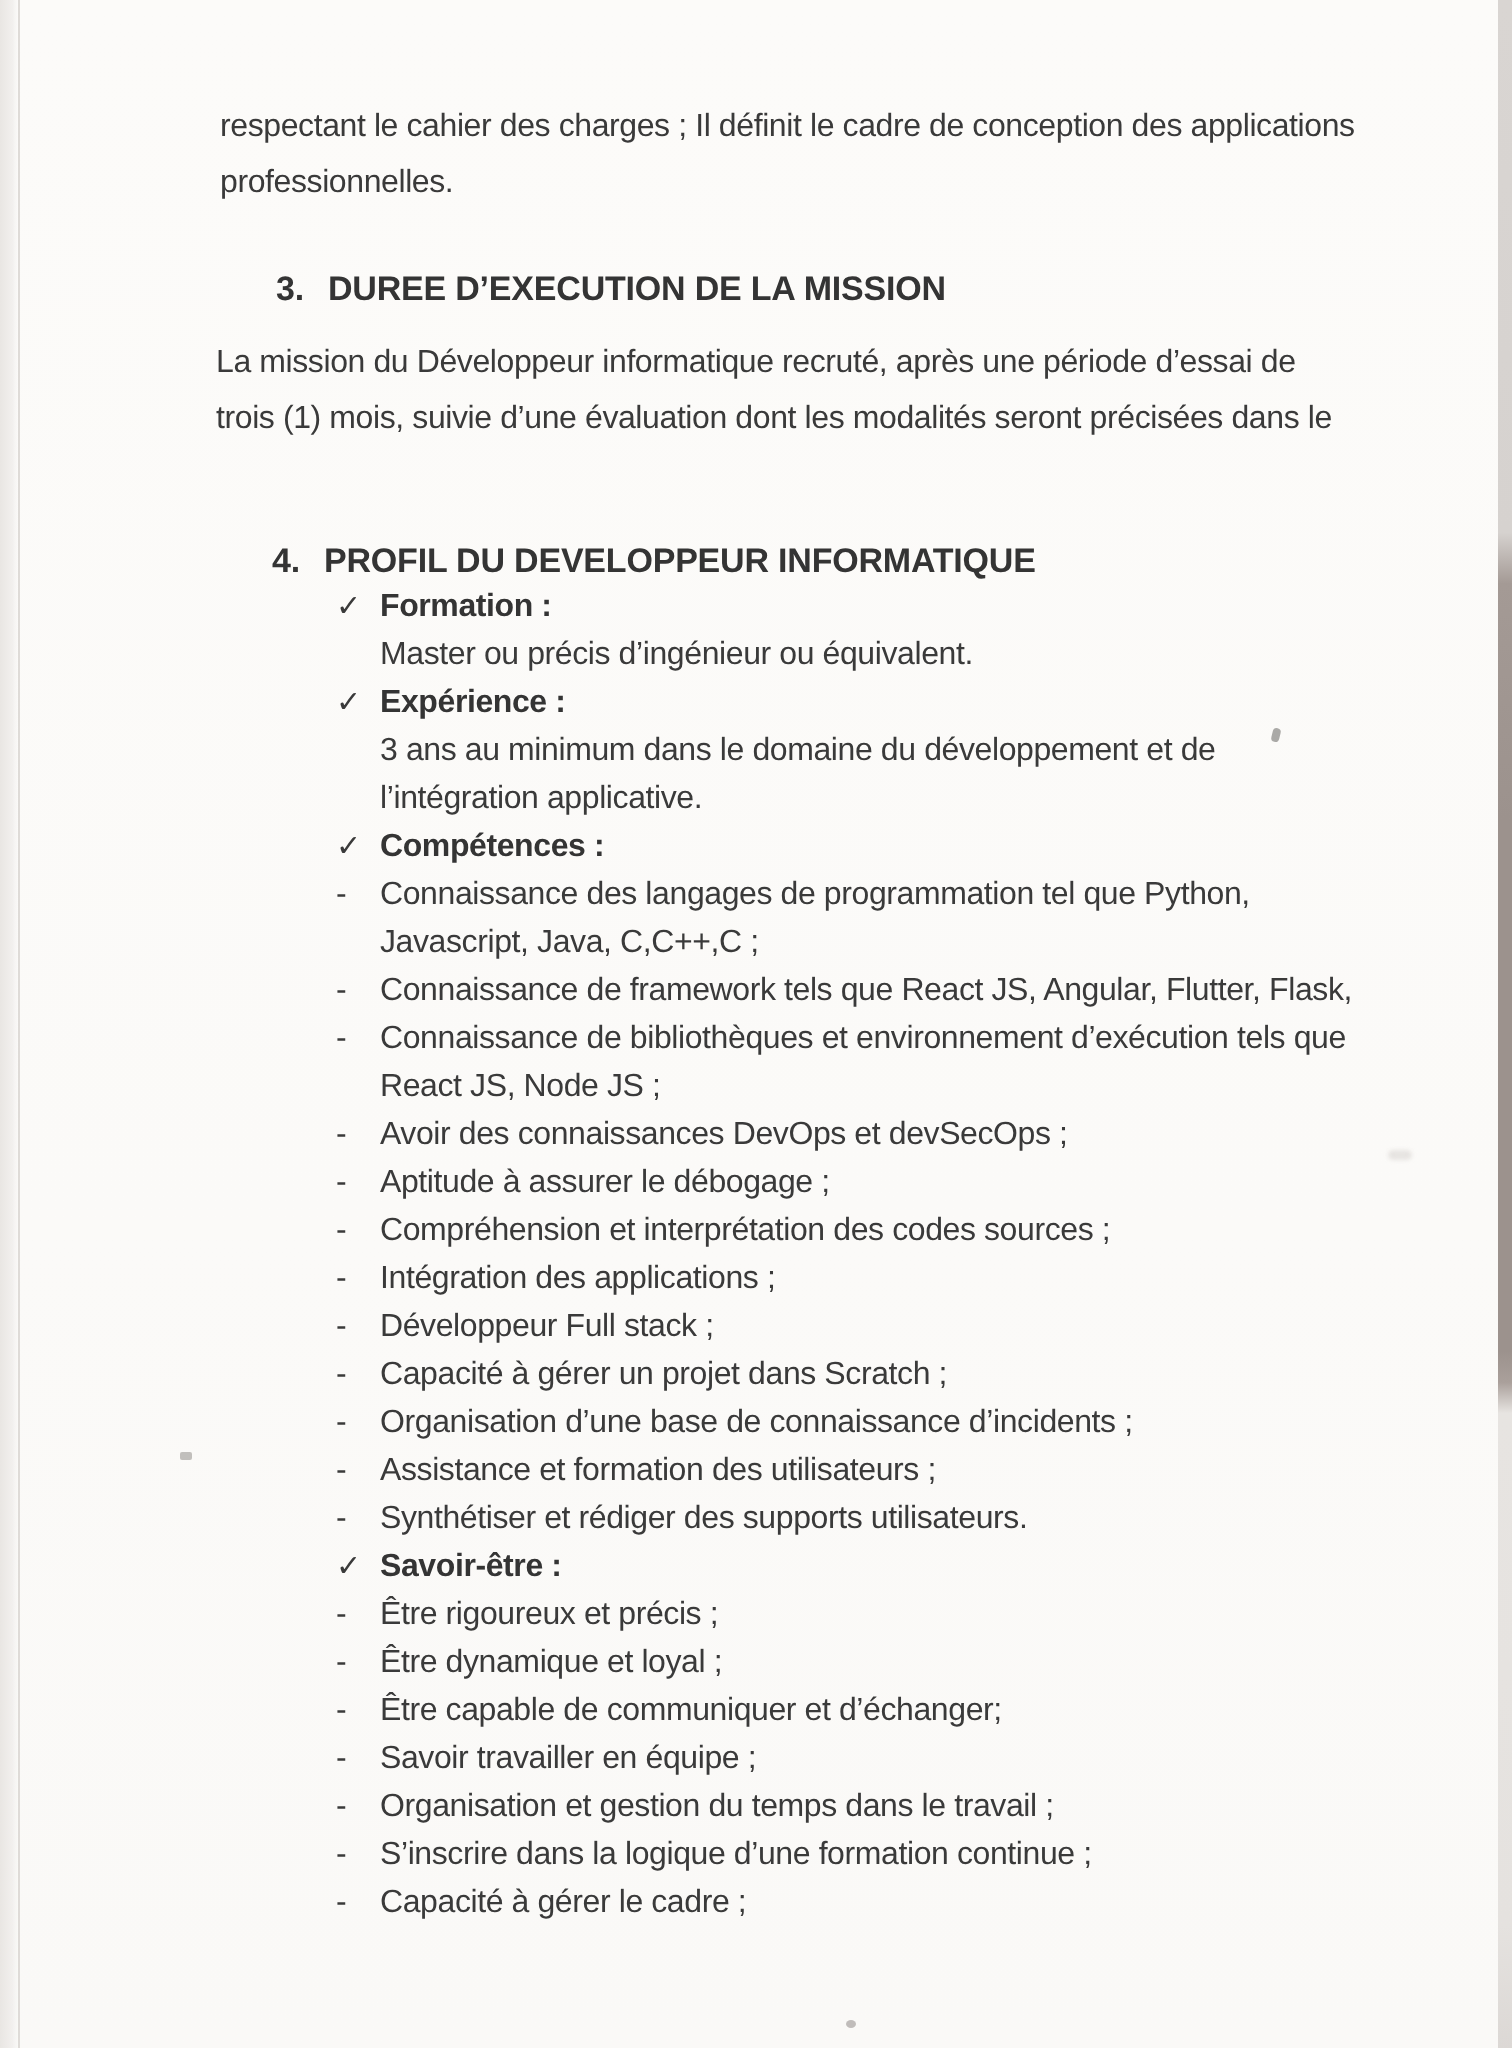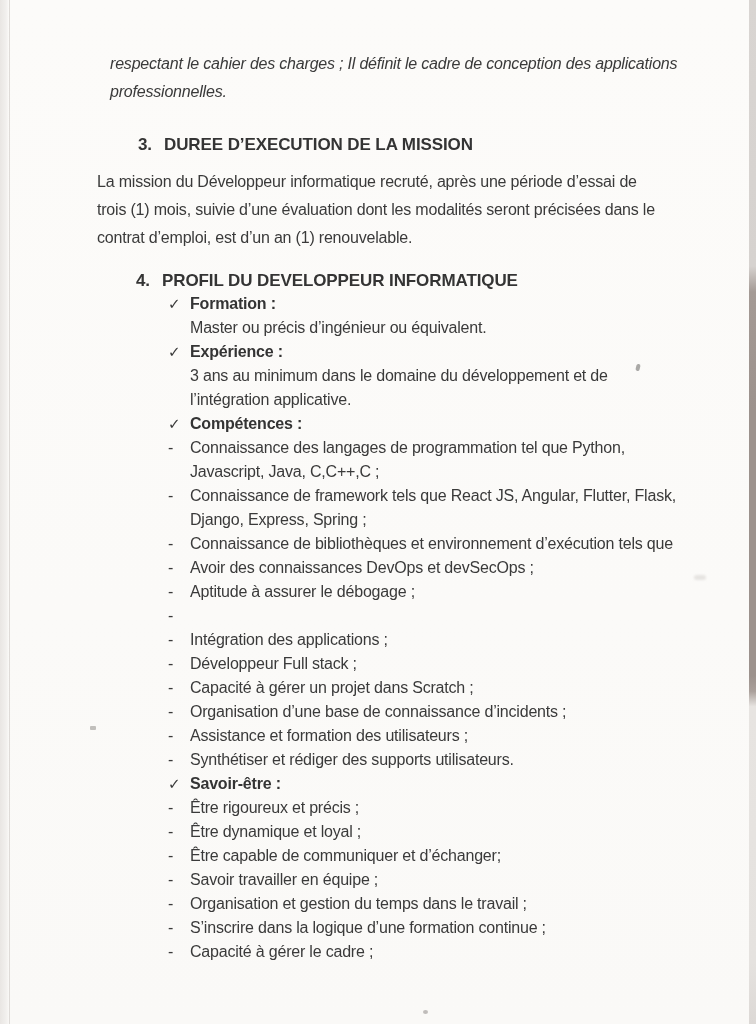--- a/index.html
+++ b/index.html
@@ -31,22 +31,22 @@
   .speck { position: absolute; border-radius: 50%; }
   .speck-quote { left: 636px; top: 364px; width: 4px; height: 7px; background: #8f8d8b; opacity: .75; transform: rotate(14deg); border-radius: 2px; }
   .speck-mid-left { left: 90px; top: 726px; width: 6px; height: 4px; background: #b3b0ad; opacity: .8; border-radius: 1px; }
   .speck-bottom { left: 423px; top: 1010px; width: 5px; height: 4px; background: #b5b2af; opacity: .85; }
   .smudge-right { left: 694px; top: 575px; width: 12px; height: 5px; background: #dedbd8; opacity: .7; filter: blur(1px); position: absolute; border-radius: 3px; }
 
   
   .line { display: block; }
 
   .para { position: absolute; font-size: 16px; line-height: 28px; letter-spacing: -0.2px; margin: 0; }
-  .intro { left: 110px; top: 50px; font-style: italic; }
-  .p3    { left: 97px; top: 168px; }
+  .intro { left: 110px; top: 50px; }
+  .p3    { left: 108px; top: 168px; }
 
   .heading {
     position: absolute; display: flex;
     font-size: 17px; font-weight: 700; color: #343434;
     line-height: 28px; letter-spacing: -0.1px;
   }
   .h3 { left: 138px; top: 131px; }
   .h4 { left: 136px; top: 267px; }
   .heading .num { width: 26px; flex: none; }
 
@@ -74,21 +74,20 @@
   </p>
 
   <div class="heading h3">
     <span class="num">3.</span>
     <span class="title">DUREE D’EXECUTION DE LA MISSION</span>
   </div>
 
   <p class="para p3">
     <span class="line">La mission du Développeur informatique recruté, après une période d’essai de</span>
     <span class="line">trois (1) mois, suivie d’une évaluation dont les modalités seront précisées dans le</span>
-    <span class="line">contrat d’emploi, est d’un an (1) renouvelable.</span>
   </p>
 
   <div class="heading h4">
     <span class="num">4.</span>
     <span class="title">PROFIL DU DEVELOPPEUR INFORMATIQUE</span>
   </div>
 
   <div class="list" id="profile-list">
       <div class="row bold check">
         <span class="bullet">✓</span>
@@ -121,39 +120,40 @@
       <div class="row">
         <span class="bullet"></span>
         <span class="txt">Javascript, Java, C,C++,C ;</span>
       </div>
       <div class="row">
         <span class="bullet">-</span>
         <span class="txt">Connaissance de framework tels que React JS, Angular, Flutter, Flask,</span>
       </div>
       <div class="row">
         <span class="bullet"></span>
-        <span class="txt">Django, Express, Spring ;</span>
       </div>
       <div class="row">
         <span class="bullet">-</span>
         <span class="txt">Connaissance de bibliothèques et environnement d’exécution tels que</span>
       </div>
       <div class="row">
         <span class="bullet"></span>
+        <span class="txt">React JS, Node JS ;</span>
       </div>
       <div class="row">
         <span class="bullet">-</span>
         <span class="txt">Avoir des connaissances DevOps et devSecOps ;</span>
       </div>
       <div class="row">
         <span class="bullet">-</span>
         <span class="txt">Aptitude à assurer le débogage ;</span>
       </div>
       <div class="row">
         <span class="bullet">-</span>
+        <span class="txt">Compréhension et interprétation des codes sources ;</span>
       </div>
       <div class="row">
         <span class="bullet">-</span>
         <span class="txt">Intégration des applications ;</span>
       </div>
       <div class="row">
         <span class="bullet">-</span>
         <span class="txt">Développeur Full stack ;</span>
       </div>
       <div class="row">

